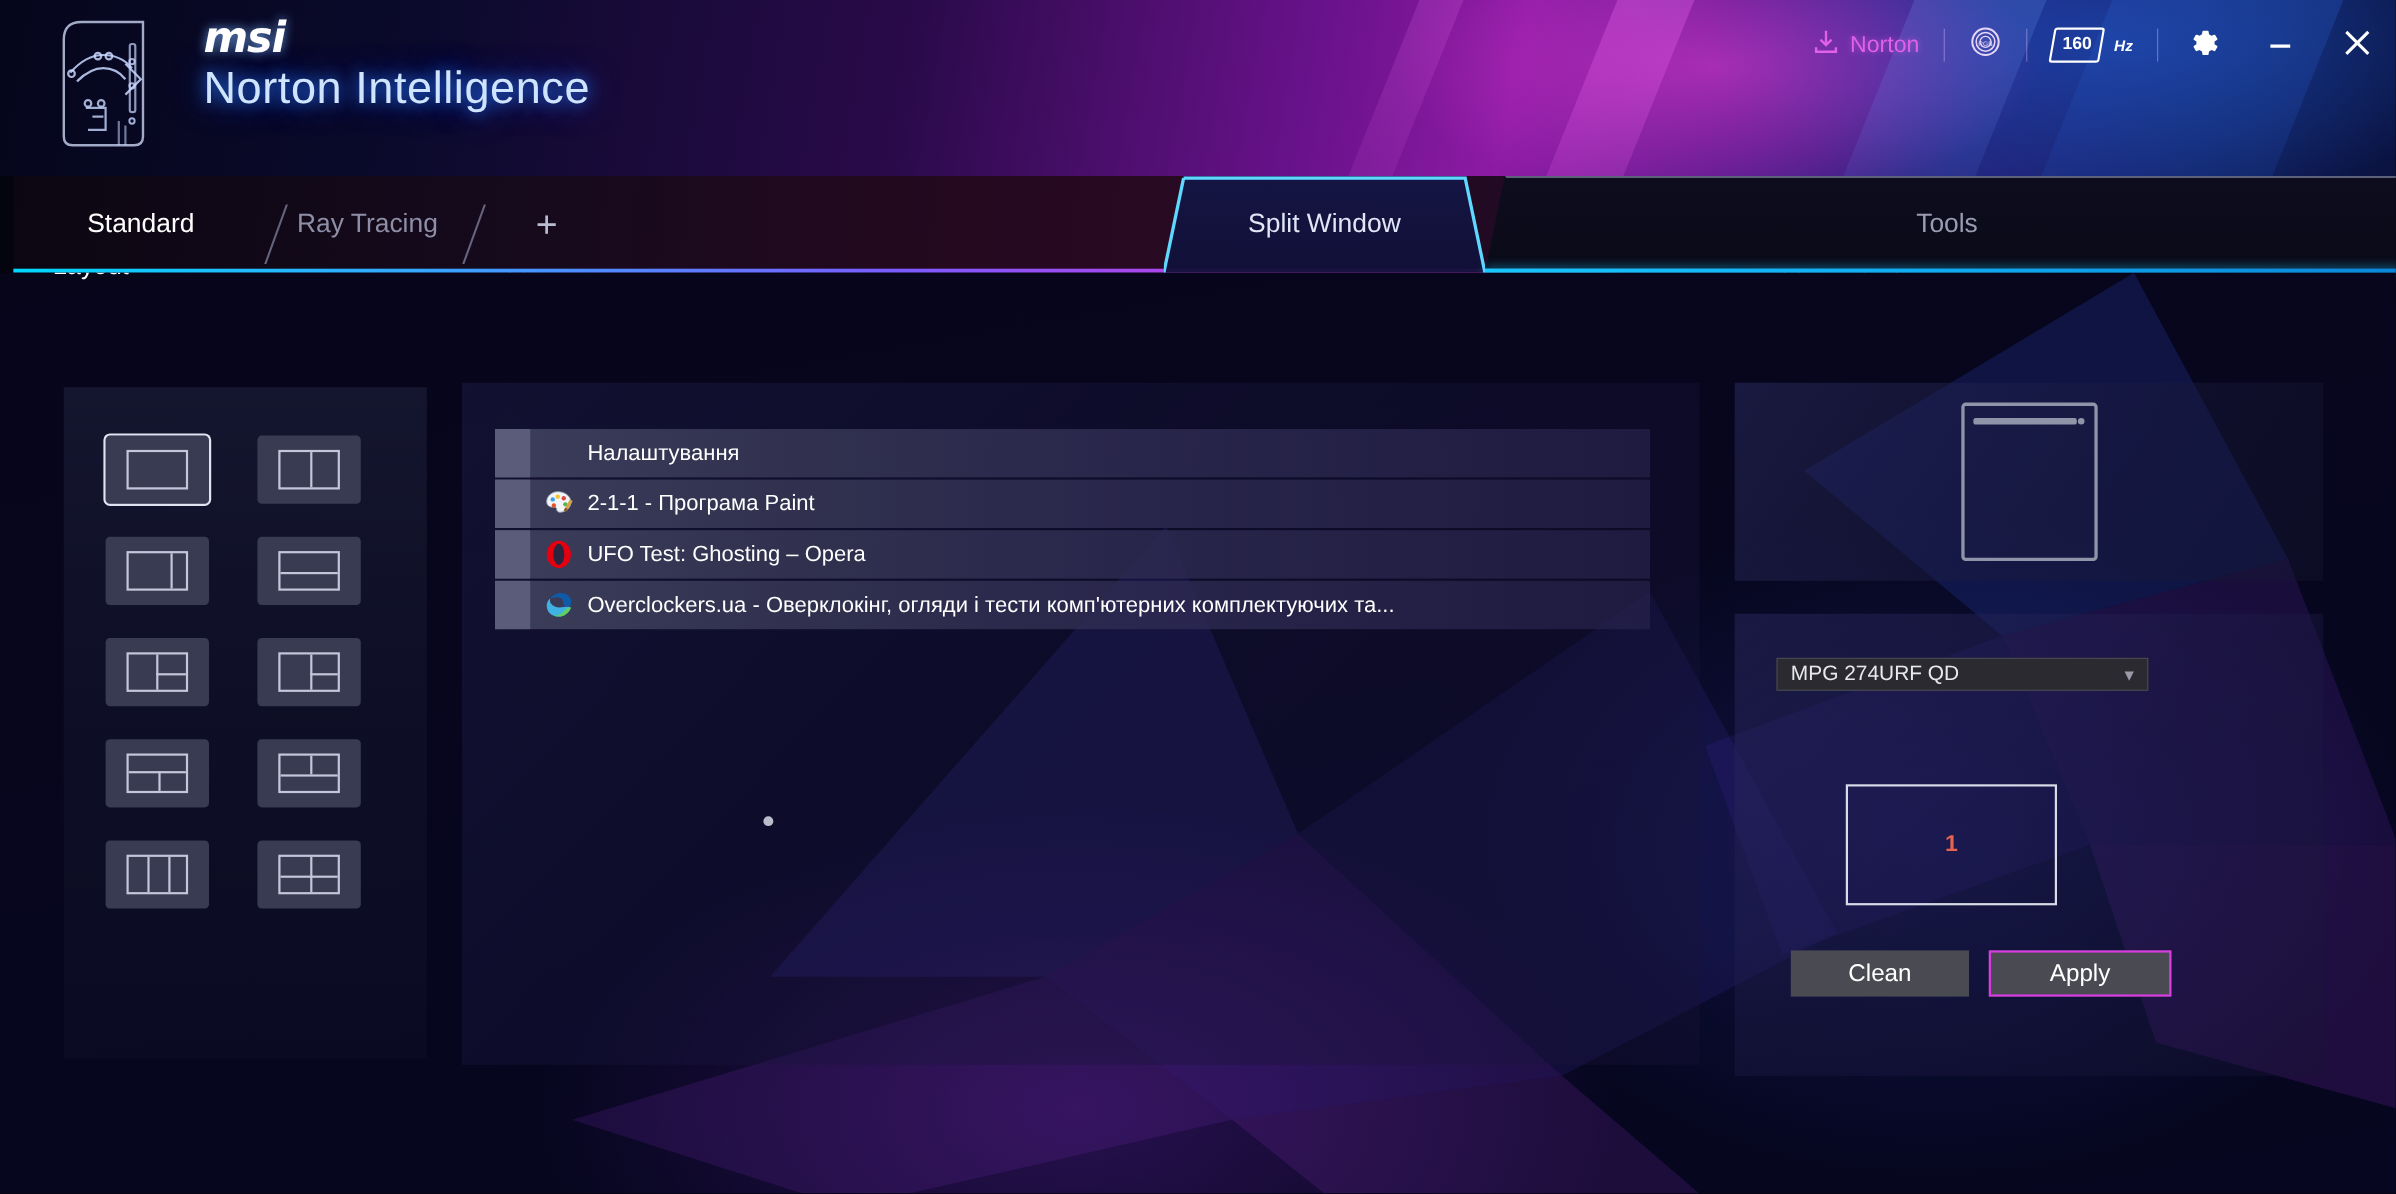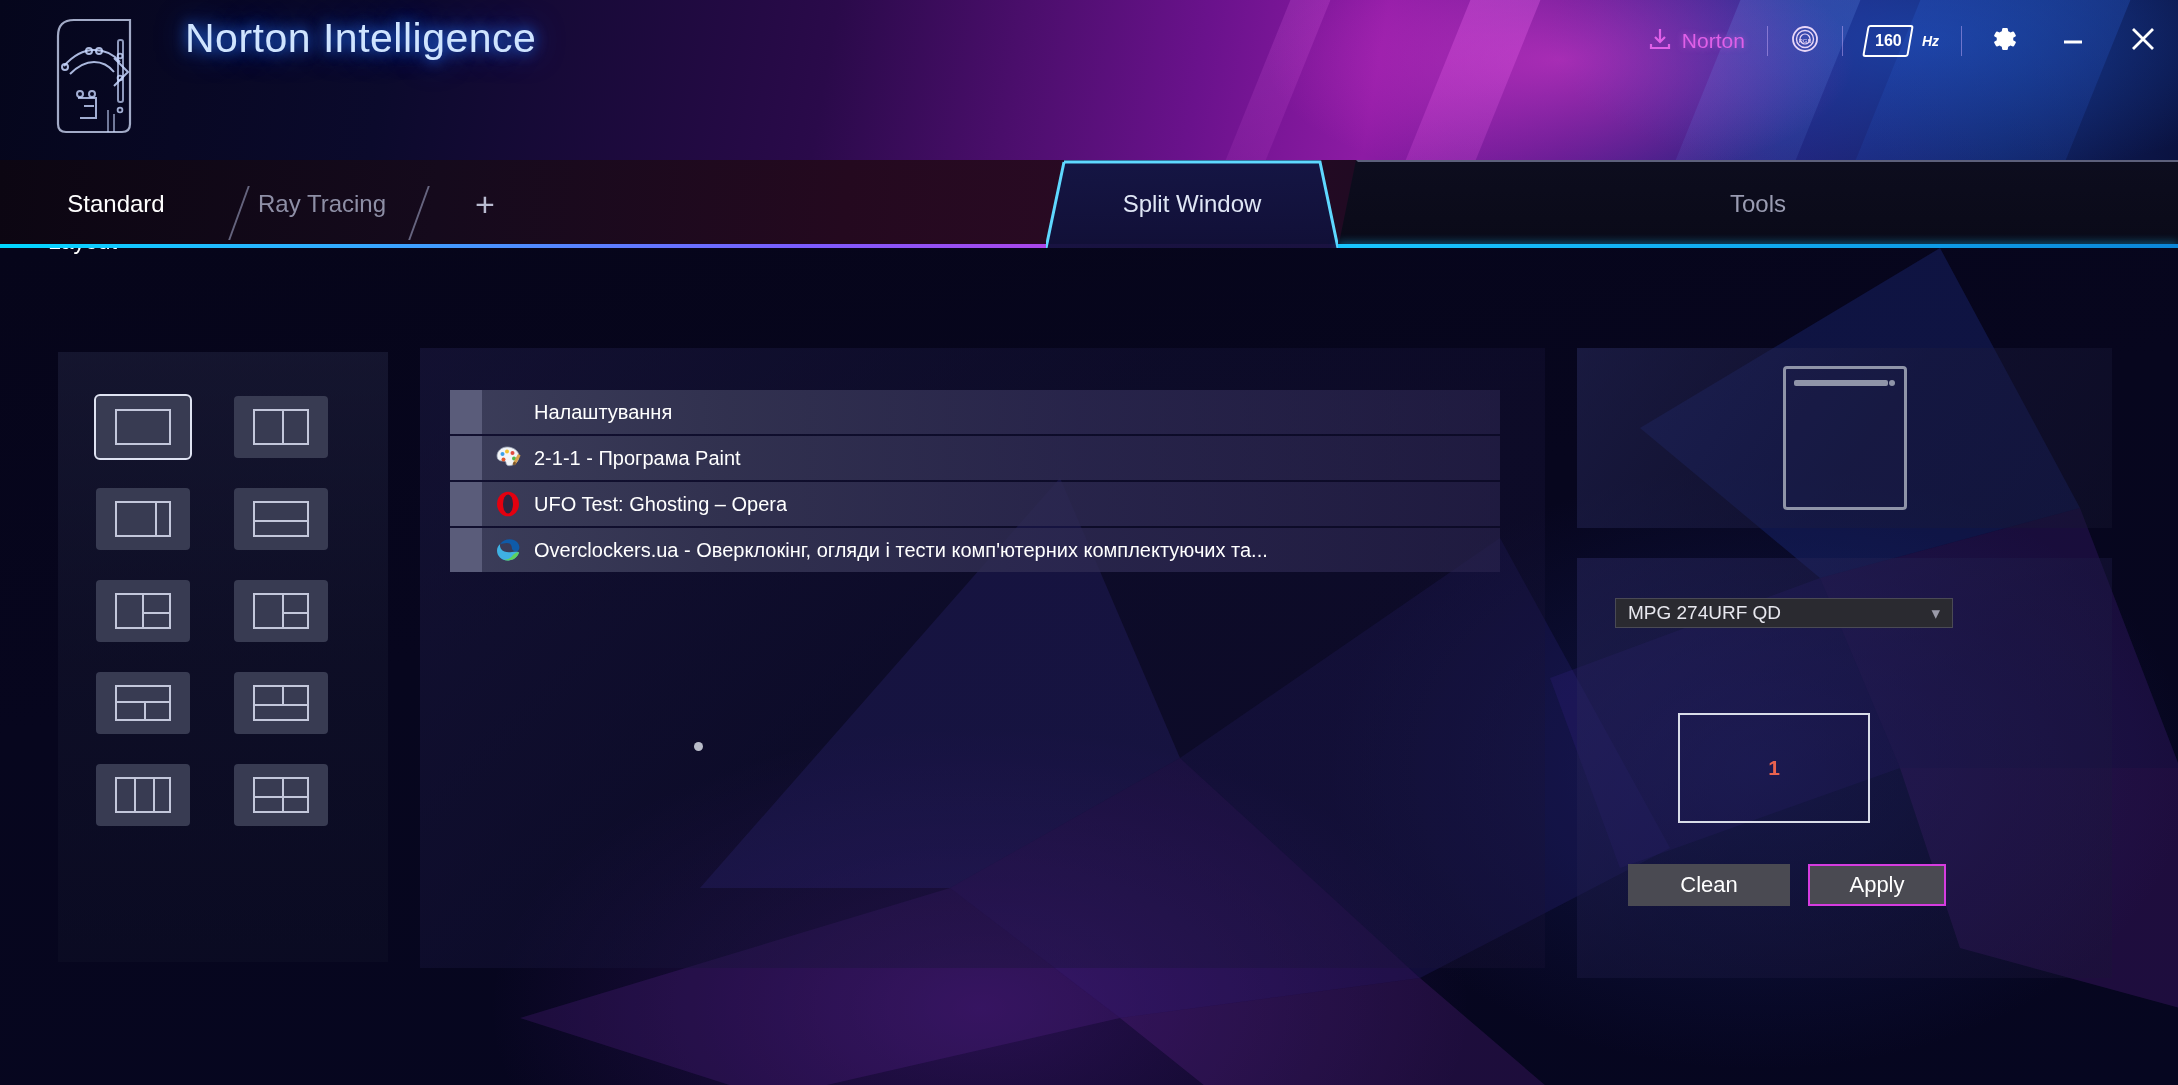--- a/index.html
+++ b/index.html
@@ -69,21 +69,21 @@
   }
   .hz-num { transform: skewX(10deg); font-size: 16px; color: #fff; font-weight: 600; }
   .hz-unit { font-size: 14px; color: #fff; font-weight: bold; font-style: italic; margin-left: 2px; }
   .win-ctrl {
     width: 70px; height: 82px; display: flex; align-items: center; justify-content: center;
     color: #ffffff; cursor: pointer;
   }
 
   
   .tabbar {
-    position: absolute; left: 0; top: 160px; width: 2069px; height: 88px;
+    position: absolute; left: 12px; top: 160px; width: 2069px; height: 88px;
   }
   .tab {
     position: absolute; top: 0; height: 88px;
     display: flex; align-items: center; justify-content: center;
     font-size: 24px; cursor: pointer;
   }
   .tab-l-bg {
     position: absolute; left: 0; top: 0; width: 1456px; height: 88px;
     background: linear-gradient(95deg, #0c0612 0%, #150a1c 30%, #24091f 58%, #2a0a24 78%, #1c0a22 100%);
     clip-path: polygon(0 0, 1412px 0, 1456px 88px, 0 88px);
@@ -244,20 +244,21 @@
         <circle cx="56" cy="84" r="3" fill="none" stroke="rgba(200,215,255,.8)" stroke-width="2"></circle>
         <rect x="82" y="30" width="5" height="62" rx="2" fill="none" stroke="rgba(200,215,255,.7)" stroke-width="2"></rect>
         <circle cx="84" cy="46" r="2.4" fill="none" stroke="rgba(200,215,255,.8)" stroke-width="1.8"></circle>
         <circle cx="84" cy="68" r="2.4" fill="none" stroke="rgba(200,215,255,.8)" stroke-width="1.8"></circle>
         <circle cx="84" cy="100" r="2.4" fill="none" stroke="rgba(200,215,255,.8)" stroke-width="1.8"></circle>
         <path d="M72 100 v22 M78 104 v18" fill="none" stroke="rgba(200,215,255,.55)" stroke-width="2"></path>
       </svg>
     </div>
 
     <div class="brand">
+      <div class="brand-msi">msi</div>
       <div class="brand-gi">Norton Intelligence</div>
     </div>
 
     <div class="hdr-right">
 
       <div class="hdr-btn">
         <span>
           <svg width="26" height="26" viewBox="0 0 26 26">
             <path d="M13 3 v13 M8 11 l5 5 5-5" fill="none" stroke="#e060e8" stroke-width="2.2"></path>
             <path d="M4 18 v4 h18 v-4" fill="none" stroke="#e060e8" stroke-width="2.2"></path>
@@ -506,20 +507,20 @@
       </div>
 
       <div class="mon-rect">
         <span class="mon-num">1</span>
       </div>
 
       <div class="btn" style="left:51px; top:306px; width:162px;">
         <span>Clean</span>
       </div>
 
-      <div class="btn btn-apply" style="left:231px; top:306px; width:138px;">
+      <div class="btn btn-apply" style="left:231px; top:306px; width:166px;">
         <span>Apply</span>
       </div>
 
     </div>
 
   </div>
 </div>
 
 </body></html>

